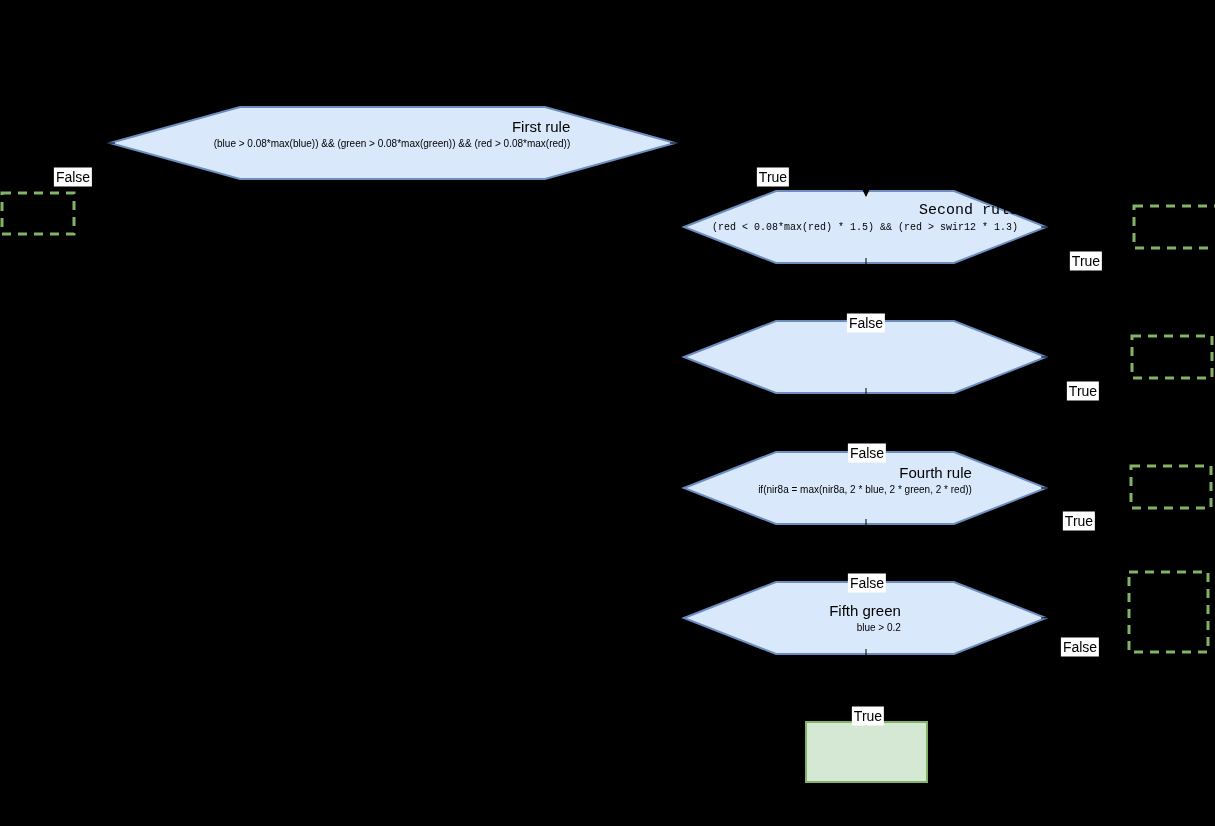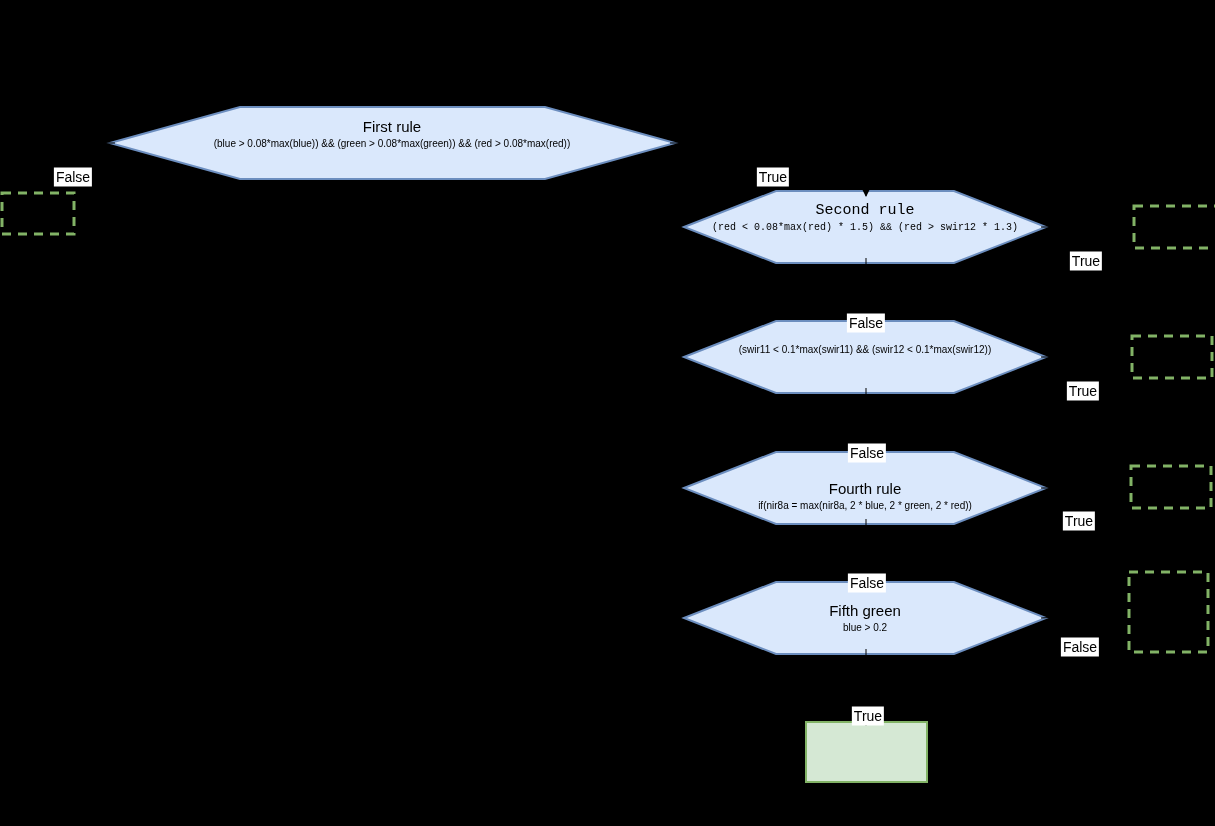--- a/index.html
+++ b/index.html
@@ -36,21 +36,21 @@
     stroke-width: 2;
   }
   .connector {
     fill: none;
     stroke: #000000;
     stroke-width: 1;
   }
   .node-label {
     position: absolute;
     transform: translate(-50%, -50%);
-    text-align: center;
+    text-align: right;
     color: #000000;
     white-space: nowrap;
     z-index: 2;
   }
   .node-title {
     font-size: 15px;
     line-height: 19px;
   }
   .node-cond {
     font-size: 10px;
@@ -117,23 +117,22 @@
 
   <div class="node-label" style="left:392px; top:134px;">
     <div class="node-title">First rule</div>
     <div class="node-cond">(blue &gt; 0.08*max(blue)) &amp;&amp; (green &gt; 0.08*max(green)) &amp;&amp; (red &gt; 0.08*max(red))</div>
   </div>
   <div class="node-label" style="left:865px; top:218px;font-family:Liberation Mono, monospace;">
     <div class="node-title">Second rule</div>
     <div class="node-cond">(red &lt; 0.08*max(red) * 1.5) &amp;&amp; (red &gt; swir12 * 1.3)</div>
   </div>
   <div class="node-label" style="left:865px; top:349px;">
-    <div class="node-cond">(swir11 &lt; 0.1*max(swir11) &amp;&amp; (swir12 &lt; 0.1*max(swir12))</div>
   </div>
-  <div class="node-label" style="left:865px; top:480px;margin-top:16px;">
+  <div class="node-label" style="left:865px; top:480px;">
     <div class="node-title">Fourth rule</div>
     <div class="node-cond">if(nir8a = max(nir8a, 2 * blue, 2 * green, 2 * red))</div>
   </div>
   <div class="node-label" style="left:865px; top:618px;">
     <div class="node-title">Fifth green</div>
     <div class="node-cond">blue &gt; 0.2</div>
   </div>
 
   <div class="edge-label" style="left:73px;  top:145px;">False</div>
   <div class="edge-label" style="left:773px; top:145px;">True</div>

